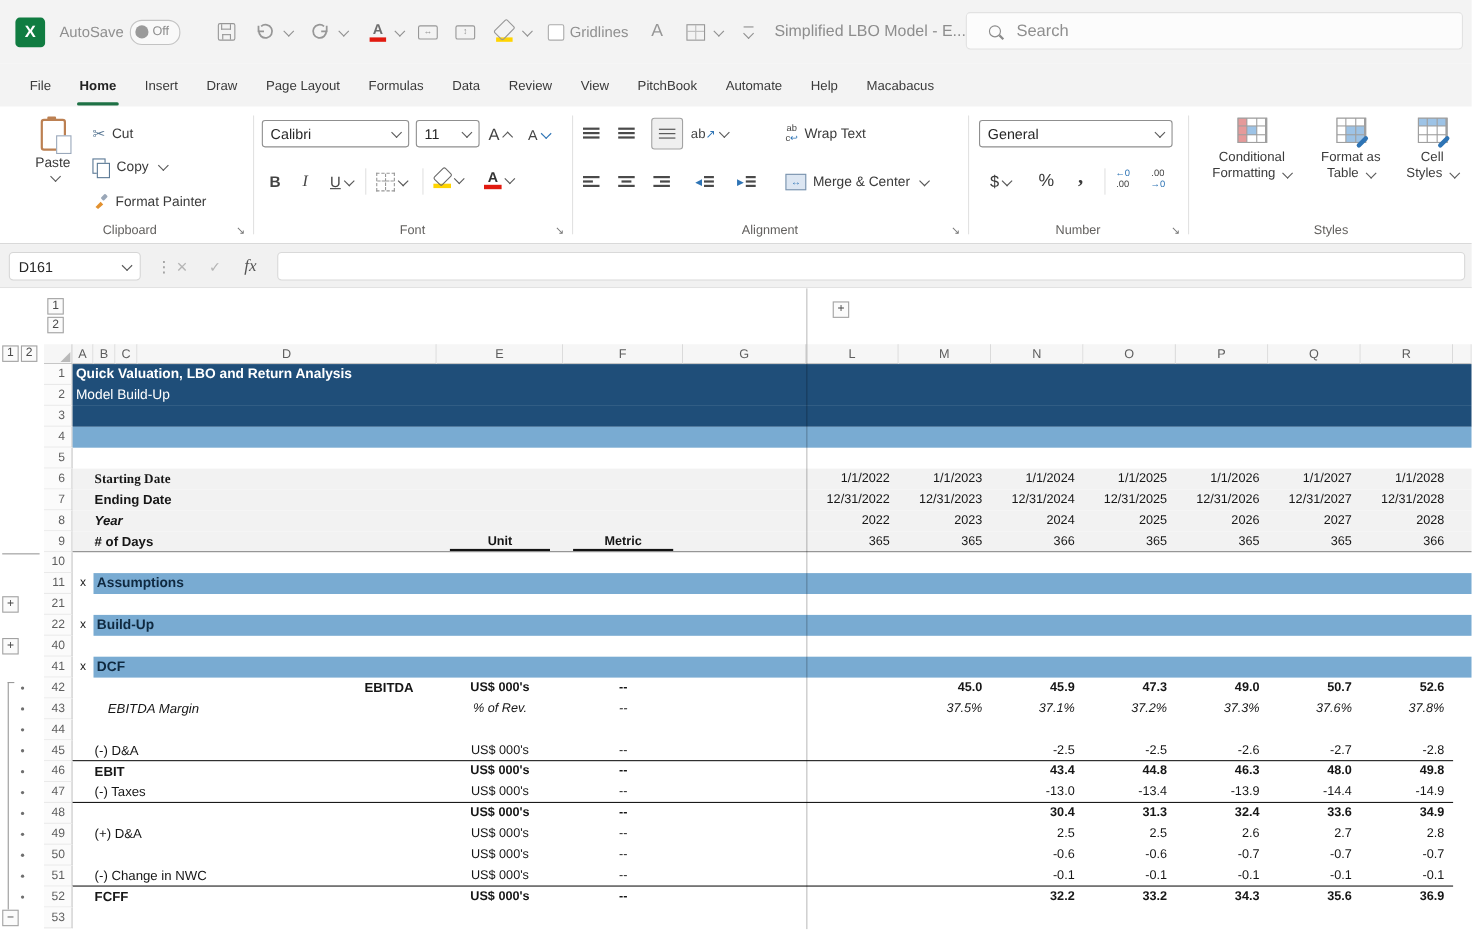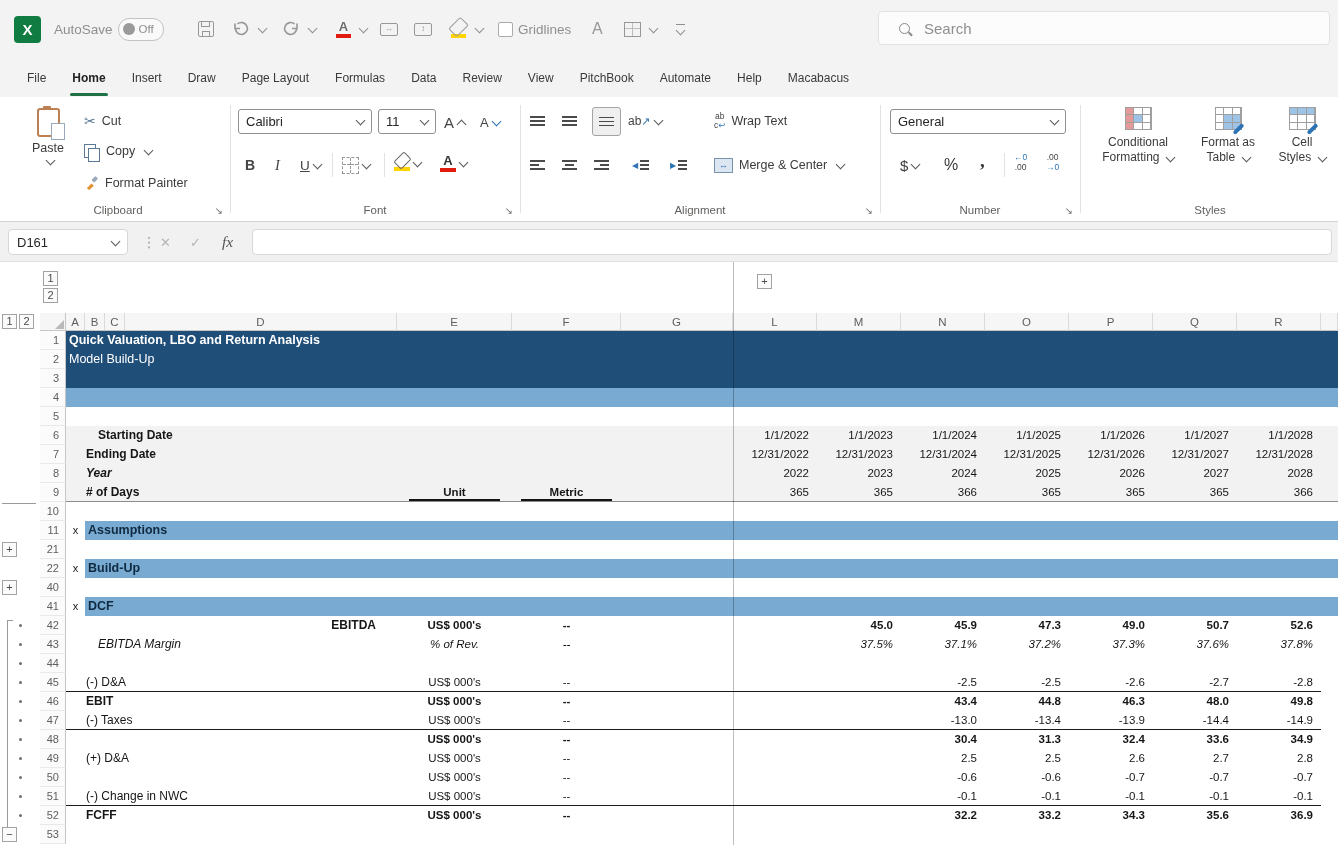--- a/index.html
+++ b/index.html
@@ -195,20 +195,23 @@
   <div class="ti" style="left:624px">
       <span class="tbl"></span>
       <span class="cv"></span>
     </div>
   <div class="ti" style="left:676px">
       <span class="ovf">
         <b></b>
         <span class="cv" style="margin:0"></span>
       </span>
     </div>
+  <div class="ti" style="left:704px">
+      <span class="doct">Simplified LBO Model  -  E...</span>
+    </div>
   <div id="searchbox">
     <span class="mag"></span>
     <input placeholder="Search" style="">
   </div>
 </div>
 
 <div id="tabbar">
   <div class="tab">
       <span>File</span>
     </div>
@@ -549,21 +552,21 @@
     <div class="rh" style="left: 40px; top: 88px;">2</div>
     <div class="fill navy" style="left: 66px; top: 88px; width: 1272px;"></div>
     <div class="tl" style="left: 66px; top: 88px; width: 660px;">Model Build-Up</div>
     <div class="rh" style="left: 40px; top: 107px;">3</div>
     <div class="fill navy" style="left: 66px; top: 107px; width: 1272px;"></div>
     <div class="rh" style="left: 40px; top: 126px;">4</div>
     <div class="fill band" style="left: 66px; top: 126px; width: 1272px;"></div>
     <div class="rh" style="left: 40px; top: 145px;">5</div>
     <div class="rh" style="left: 40px; top: 164px;">6</div>
     <div class="fill grayrow" style="left: 66px; top: 164px; width: 1272px;"></div>
-    <div class="lb b" style="left: 98px; top: 164px; width: 290px;">Starting Date</div>
+    <div class="lb b" style="left: 86px; top: 164px; width: 290px; font-family: Liberation Serif, serif;">Starting Date</div>
     <div class="val" style="left: 733px; top: 164px; width: 76px;">1/1/2022</div>
     <div class="val" style="left: 817px; top: 164px; width: 76px;">1/1/2023</div>
     <div class="val" style="left: 901px; top: 164px; width: 76px;">1/1/2024</div>
     <div class="val" style="left: 985px; top: 164px; width: 76px;">1/1/2025</div>
     <div class="val" style="left: 1069px; top: 164px; width: 76px;">1/1/2026</div>
     <div class="val" style="left: 1153px; top: 164px; width: 76px;">1/1/2027</div>
     <div class="val" style="left: 1237px; top: 164px; width: 76px;">1/1/2028</div>
     <div class="rh" style="left: 40px; top: 183px;">7</div>
     <div class="fill grayrow" style="left: 66px; top: 183px; width: 1272px;"></div>
     <div class="lb b" style="left: 86px; top: 183px; width: 290px;">Ending Date</div>

